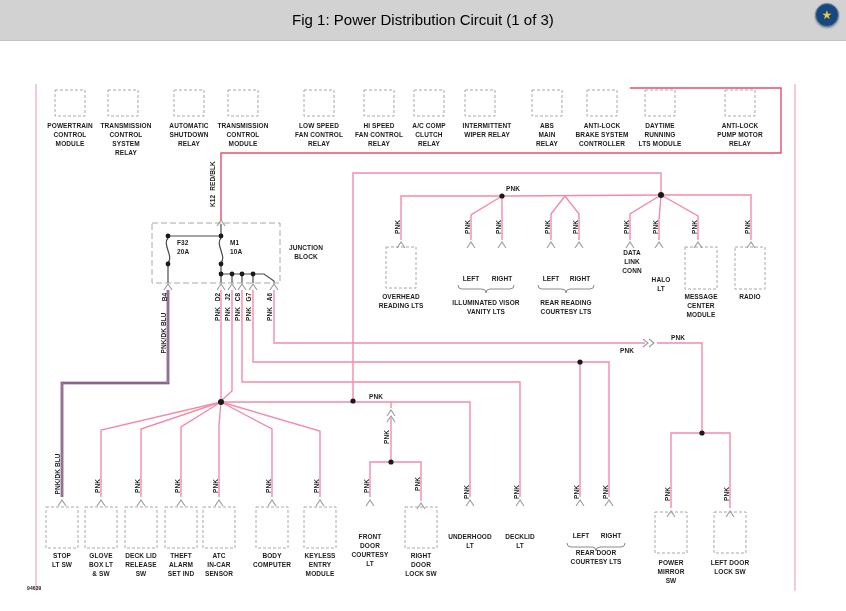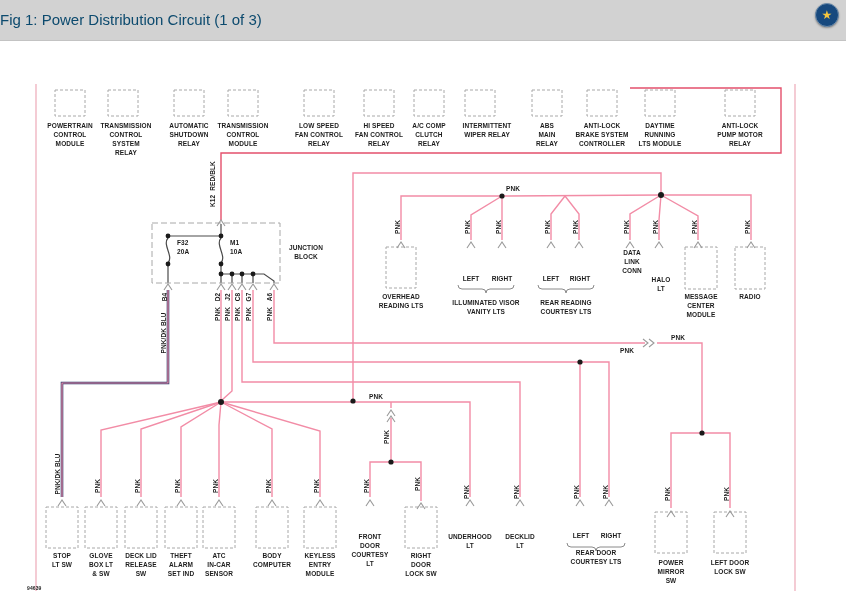--- a/index.html
+++ b/index.html
@@ -1,20 +1,20 @@
 <!DOCTYPE html>
 <html><head>
 <meta charset="utf-8">
 <style>
   html,body{margin:0;padding:0}
   body{width:846px;height:611px;position:relative;background:#fff;overflow:hidden;
        font-family:"Liberation Sans",sans-serif}
   .header{position:absolute;top:0;left:0;right:0;height:40px;background:#d2d2d2;
           border-bottom:1px solid #c3c3c3}
-  .header .title{line-height:40px;font-size:15px;color:#0c4a6e}
+  .header .title{text-align:center;line-height:40px;font-size:15px;color:#000000}
   .badge{position:absolute;top:3px;right:7px;width:22px;height:22px;border-radius:50%;
          background:#17497e;border:1px solid #6d8cab;color:#f5c63f;font-size:12px;
          display:flex;align-items:center;justify-content:center;
          box-shadow:0 1px 2px rgba(0,0,0,.35);cursor:pointer}
   #diagram{position:absolute;top:40px;left:0;width:846px;height:571px}
   #wires{position:absolute;left:0;top:-40px}
   #labels{position:absolute;left:0;top:-40px;width:846px;height:611px}
   .lbl{position:absolute;transform:translateX(-50%);
        font:bold 6.5px/9px "Liberation Sans",sans-serif;color:#1c1c1c;
        white-space:pre-line;text-align:center;letter-spacing:.1px}

